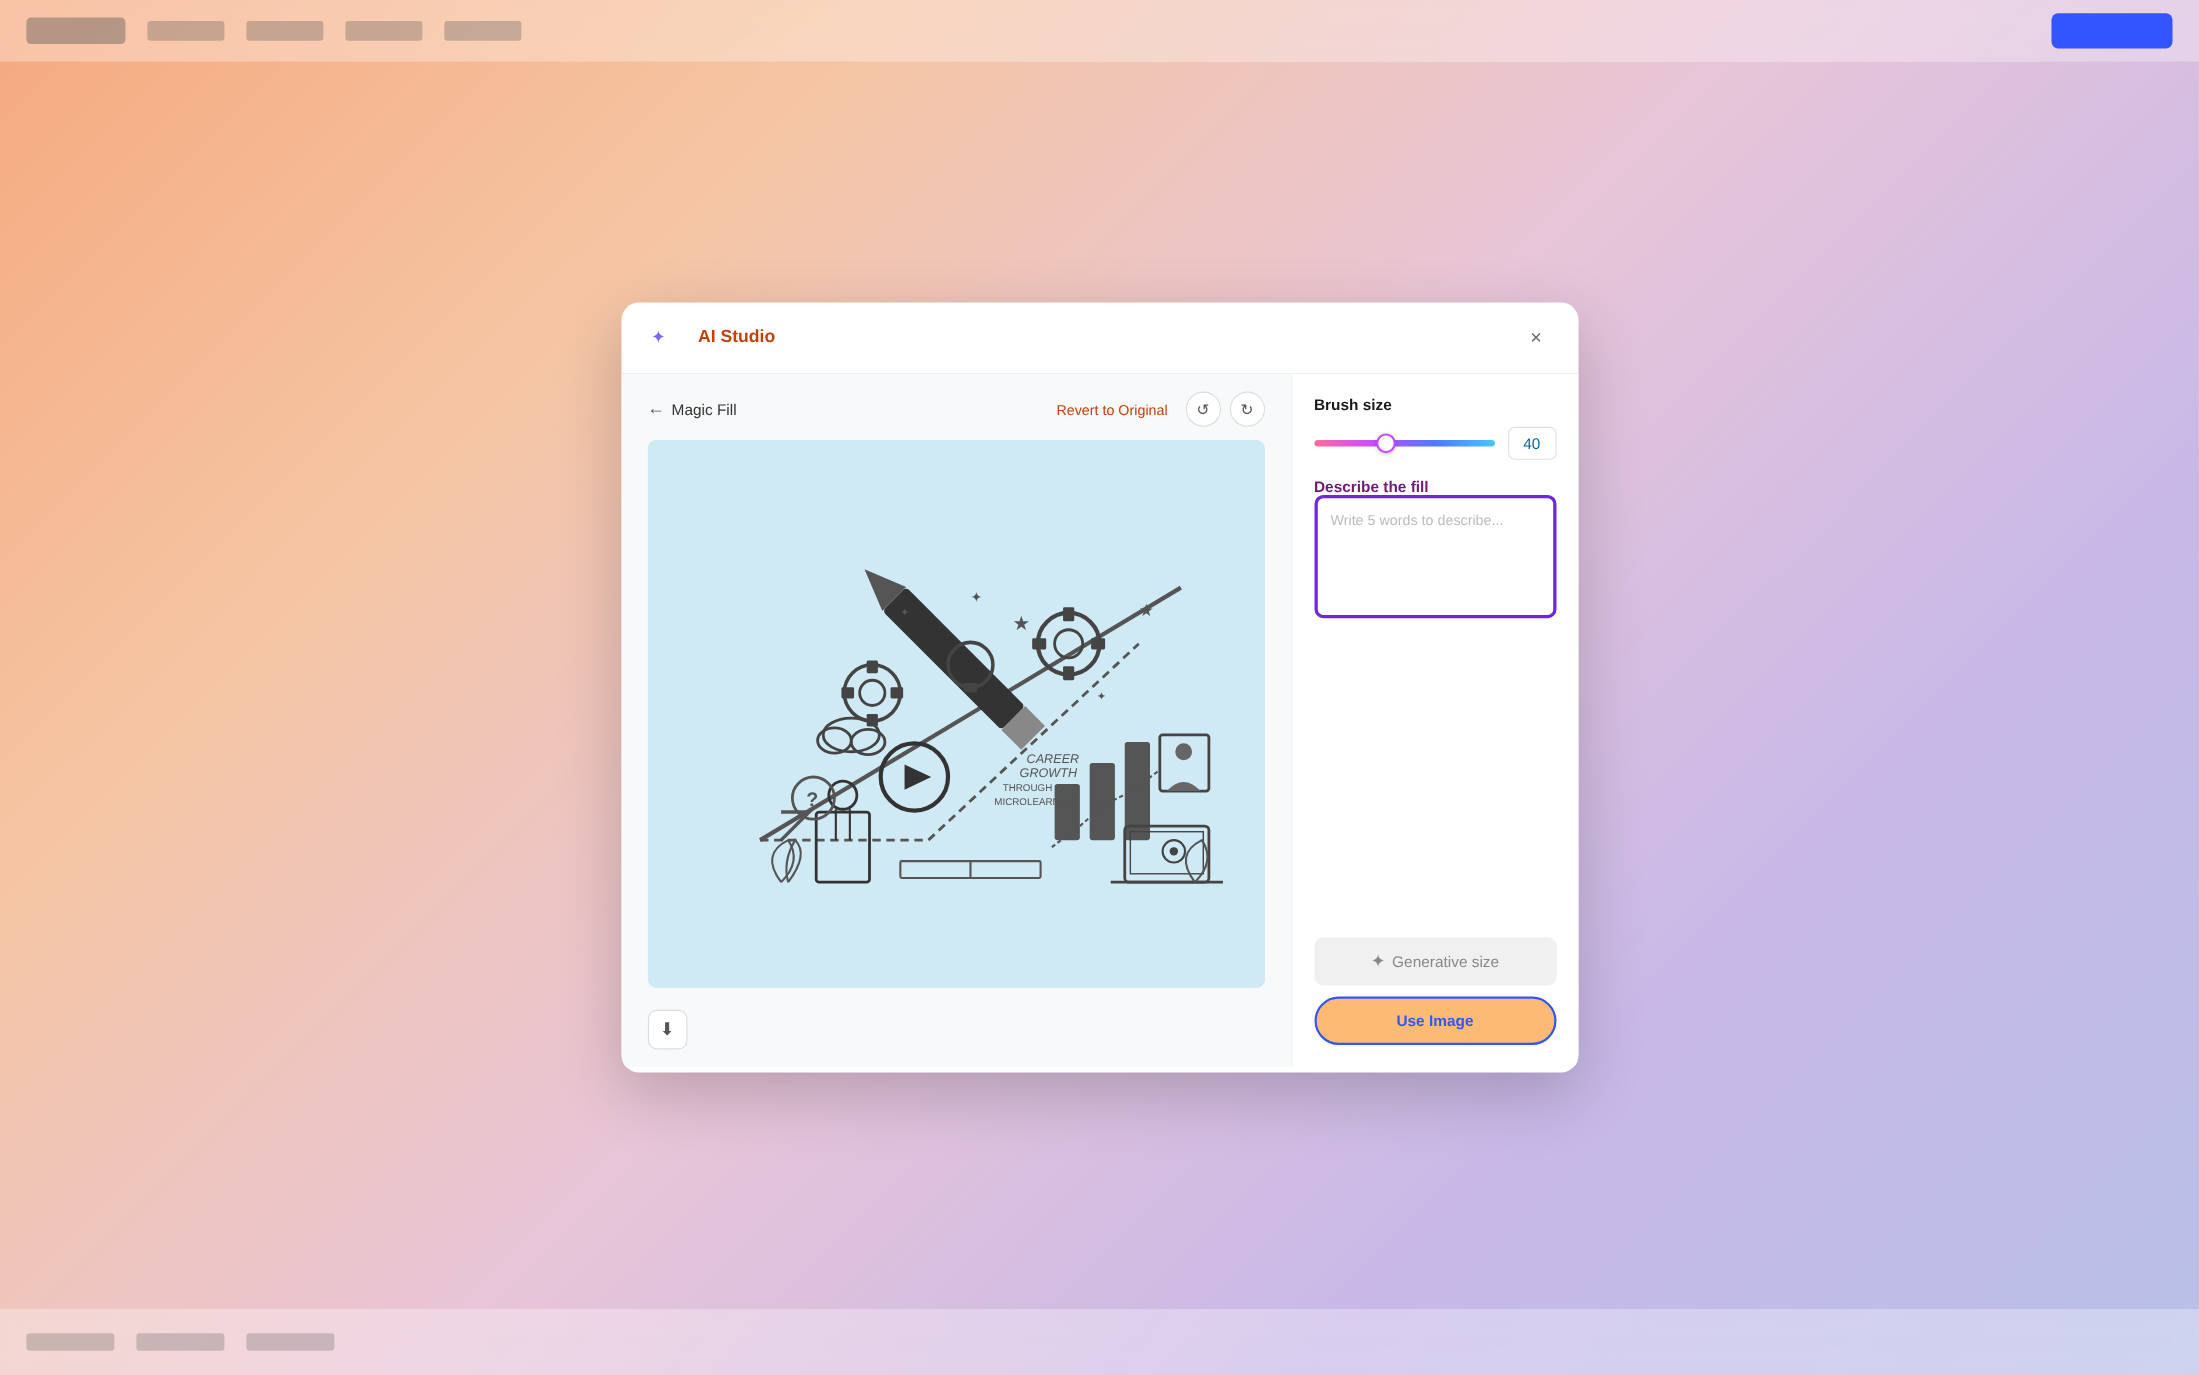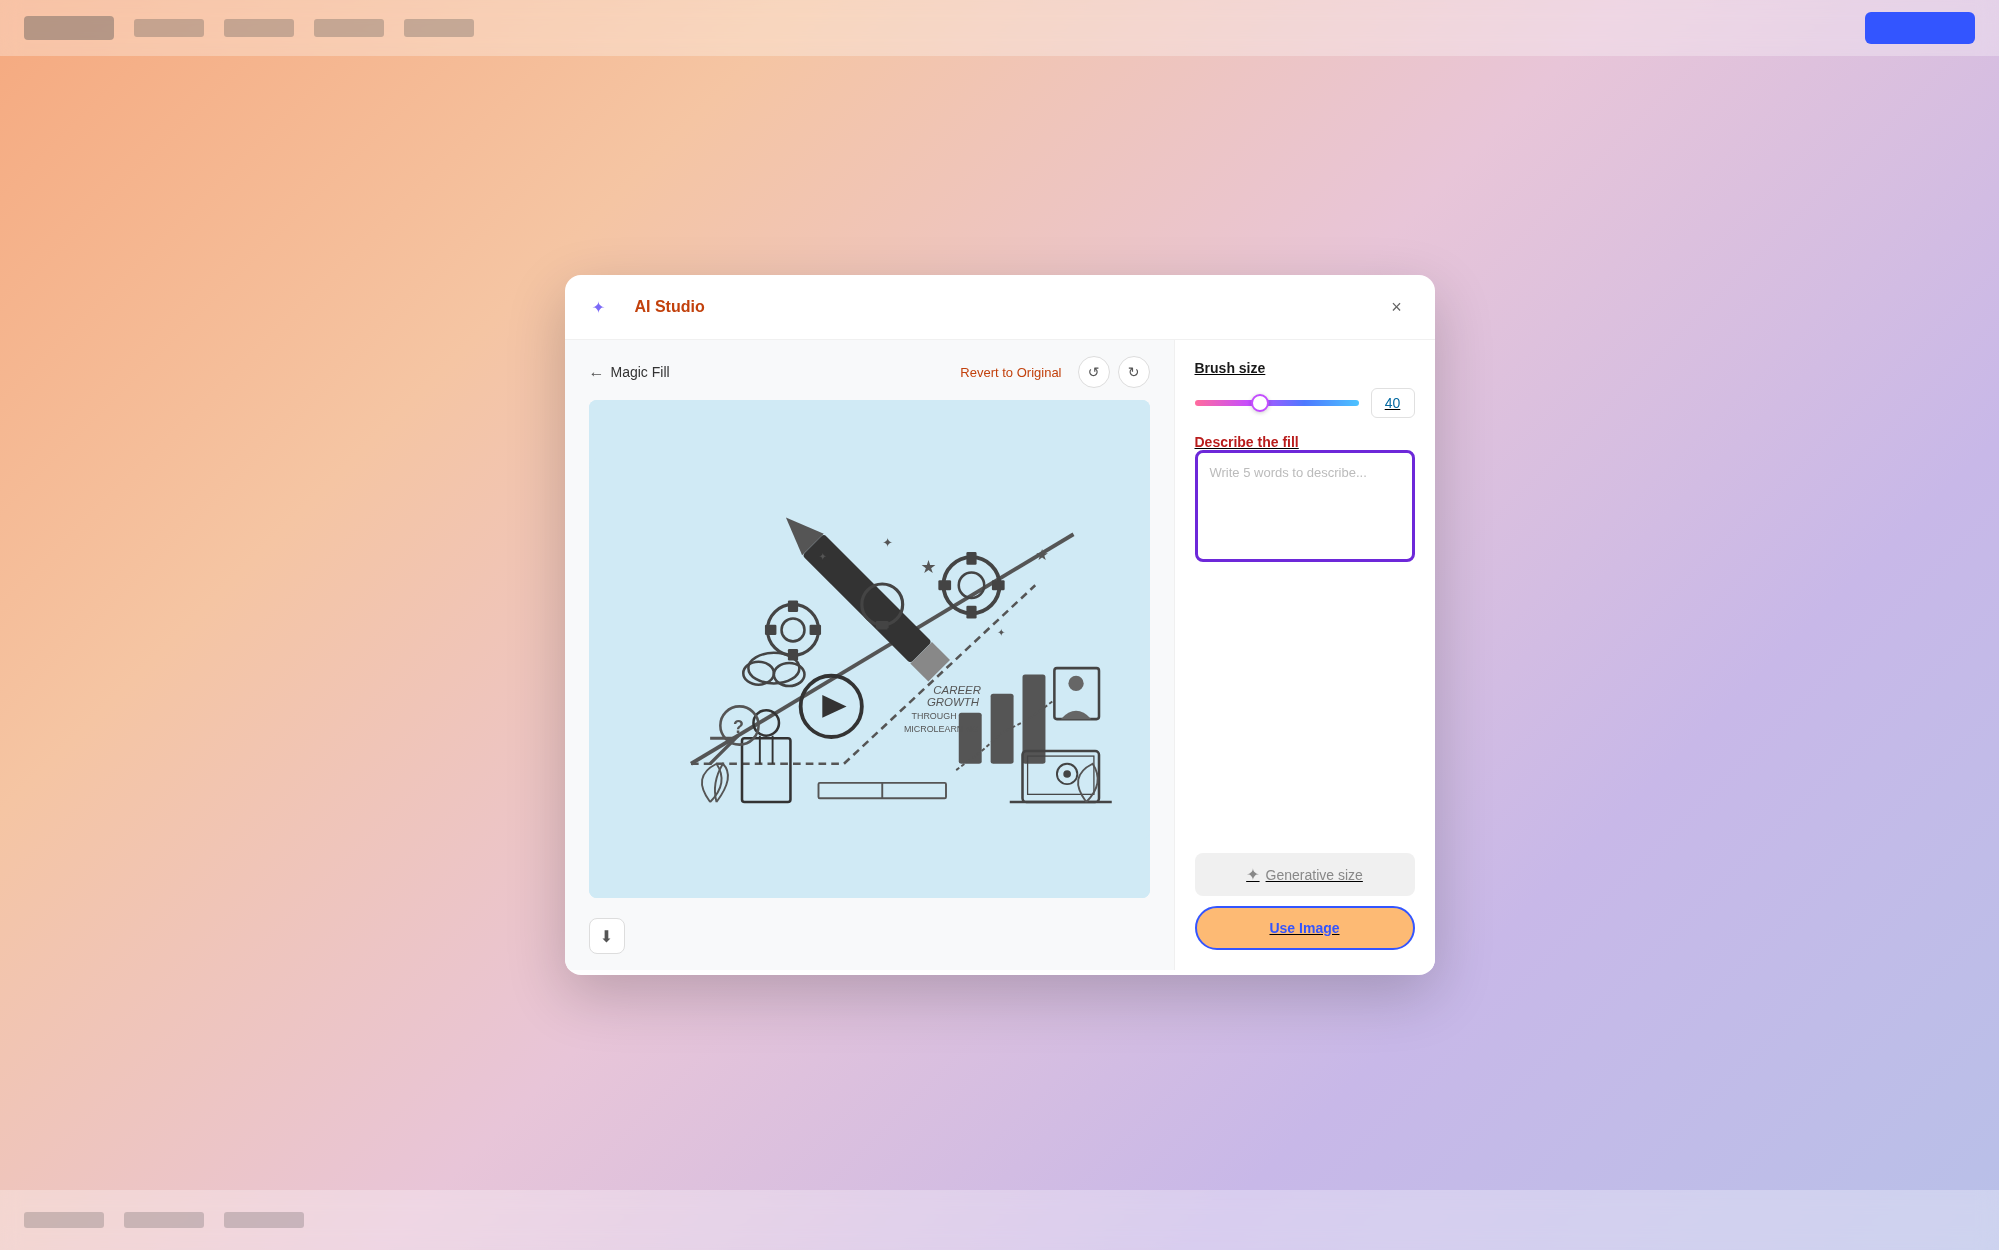--- a/index.html
+++ b/index.html
@@ -245,21 +245,20 @@
     }
 
     
     .right-panel {
       width: 260px;
       padding: 20px;
       display: flex;
       flex-direction: column;
       gap: 16px;
       background: white;
-      text-decoration: underline;
     }
 
     .section-label {
       font-size: 14px;
       font-weight: 600;
       color: #1a1a1a;
     }
 
     .brush-size-row {
       display: flex;
@@ -299,21 +298,21 @@
       justify-content: center;
       font-size: 14px;
       font-weight: 500;
       color: #0369a1;
       background: white;
     }
 
     .describe-label {
       font-size: 14px;
       font-weight: 600;
-      color: #b91c1c;
+      color: #701a75;
     }
 
     .describe-textarea {
       width: 100%;
       height: 112px;
       border: 3px solid #6d28d9;
       border-radius: 8px;
       padding: 12px;
       font-size: 13px;
       color: #999;

